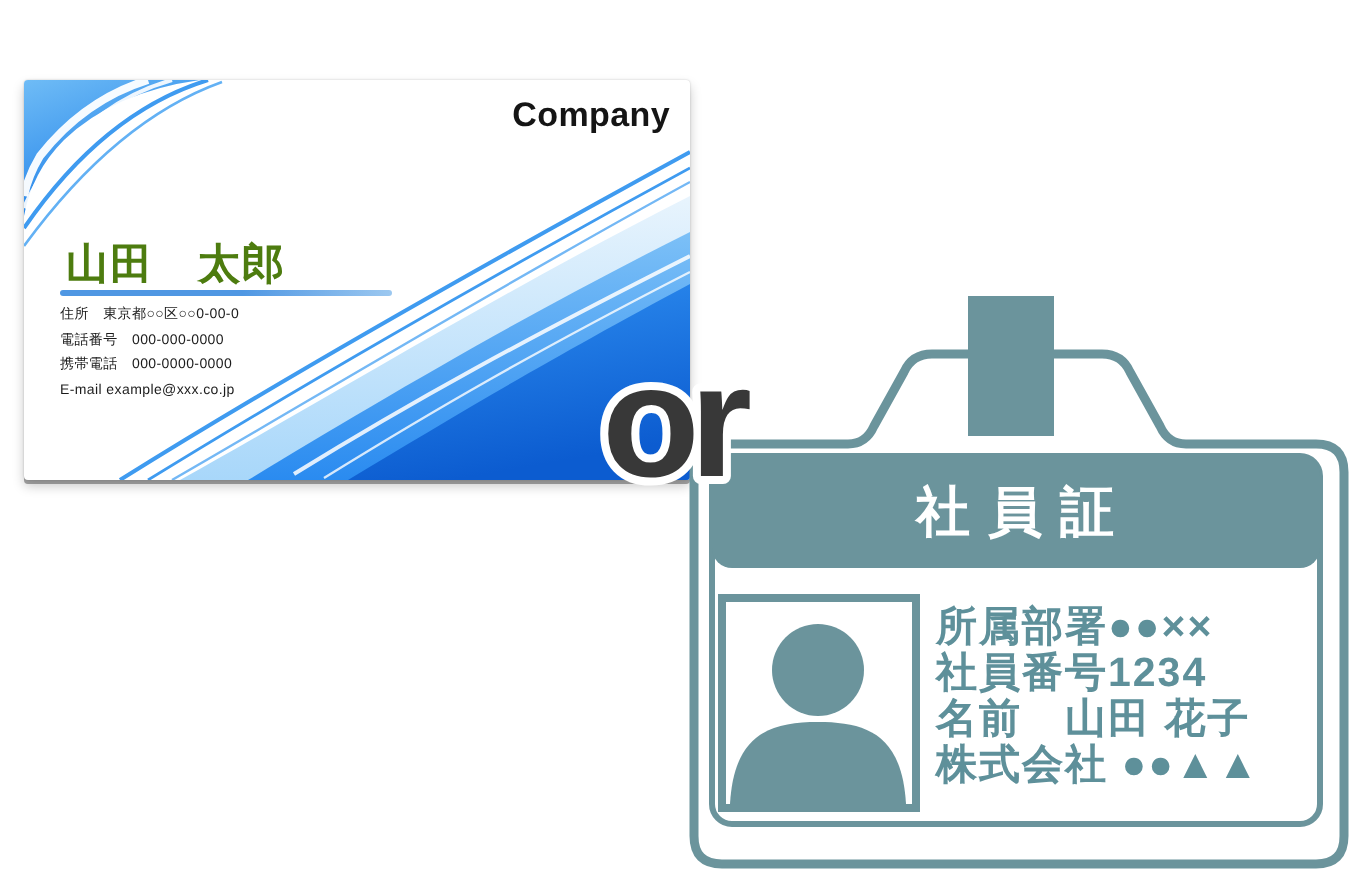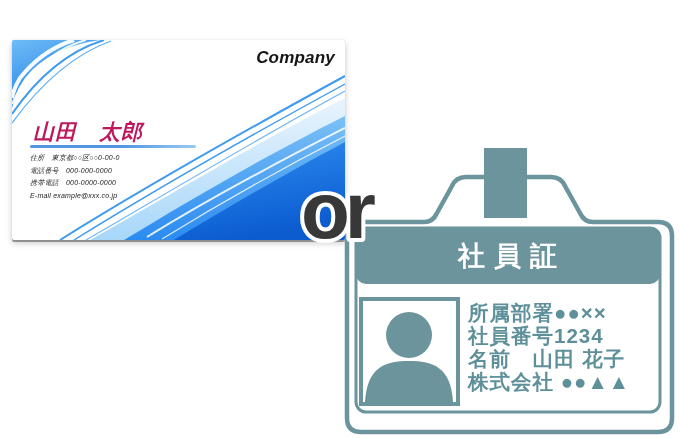--- a/index.html
+++ b/index.html
@@ -5,25 +5,24 @@
   html,body{margin:0;padding:0;background:#ffffff;}
   #stage{
     position:relative;width:680px;height:438px;background:#ffffff;overflow:hidden;
     font-family:"Liberation Sans","DejaVu Sans",sans-serif;
   }
   
   .card{
     position:absolute;left:12px;top:40px;width:333px;height:200px;
     background:#ffffff;z-index:1;overflow:hidden;border-radius:2px;
     box-shadow:0 2px 0 rgba(90,90,90,.55),0 3px 6px rgba(0,0,0,.22),0 0 1px #c9c9c9;
-    font-style:italic;
   }
   .waves{position:absolute;left:0;top:0;width:100%;height:100%;}
   .company{position:absolute;right:10px;top:8px;font-size:17px;font-weight:600;color:#151515;letter-spacing:.2px;}
-  .name{position:absolute;left:21px;top:78px;font-size:21px;font-weight:600;color:#be185d;letter-spacing:1px;}
+  .name{position:absolute;left:21px;top:78px;font-size:21px;font-weight:600;color:#4d7c0f;letter-spacing:1px;}
   .underline{position:absolute;left:18px;top:105px;width:166px;height:3px;border-radius:2px;
     background:linear-gradient(to right,#4f97e3 55%,#9cc8f0);}
   .contact{position:absolute;left:18px;top:112px;font-size:7px;line-height:12.5px;color:#1b1b1b;letter-spacing:.2px;}
   
   .or-svg{position:absolute;left:296px;top:170px;z-index:3;}
   .or-svg text{font-family:"Liberation Sans","DejaVu Sans",sans-serif;}
   .badge-svg{position:absolute;left:340px;top:145px;z-index:2;}
   .badge-svg text{font-family:"Liberation Sans","DejaVu Sans",sans-serif;}
 </style>
 </head>

